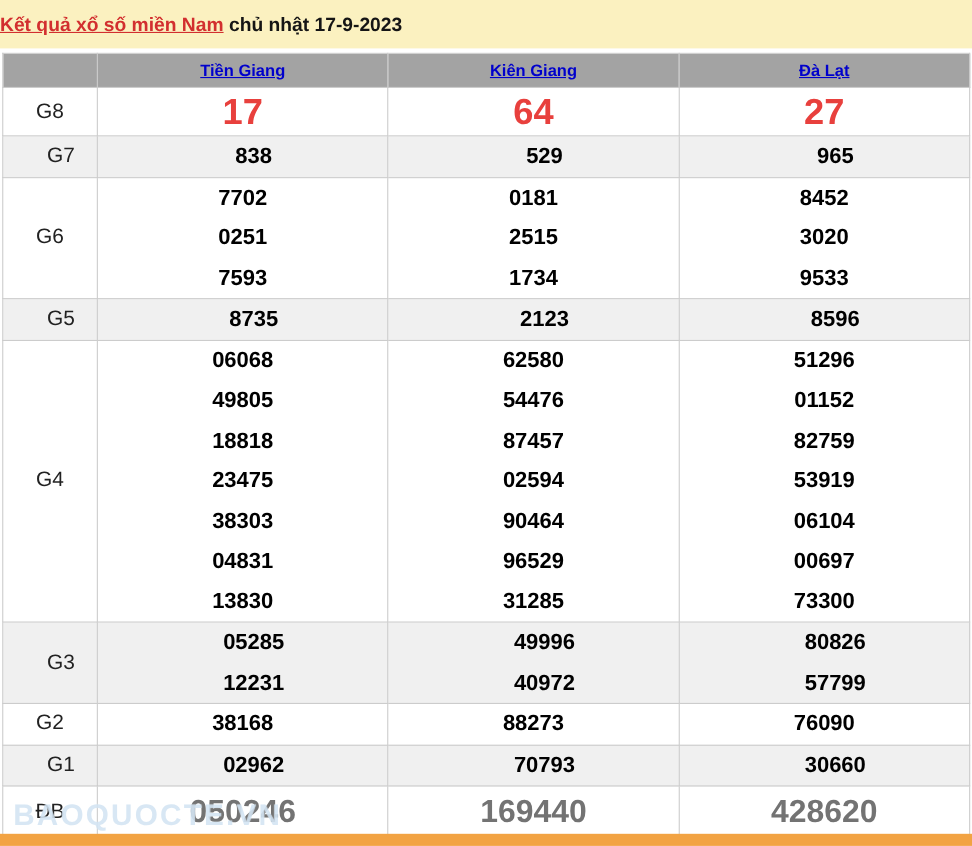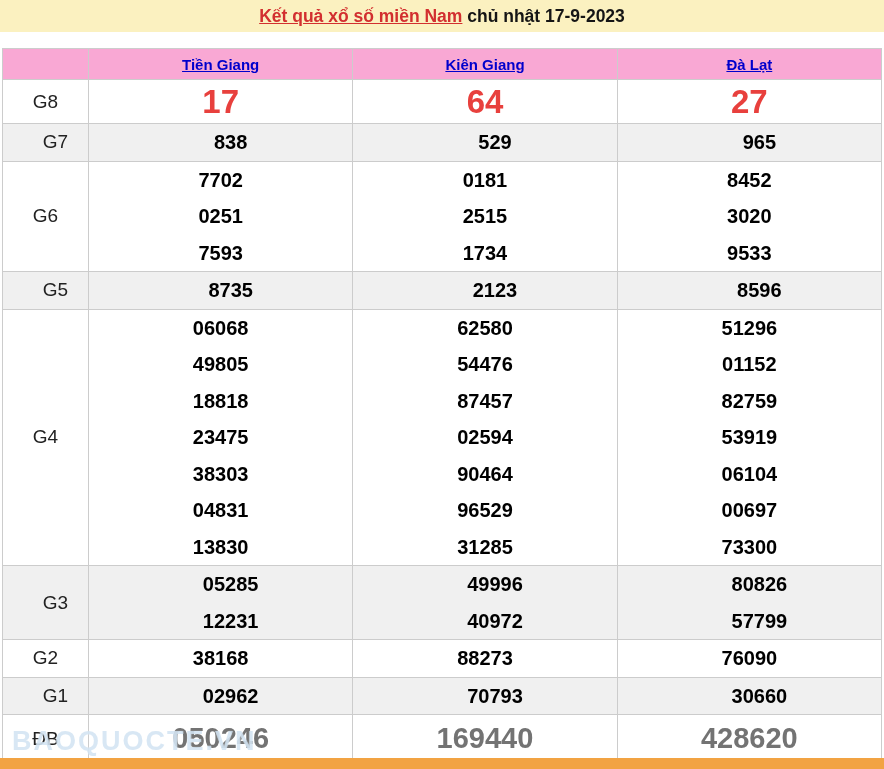--- a/index.html
+++ b/index.html
@@ -13,25 +13,24 @@
     width: 884px;
     height: 769px;
     overflow: hidden;
     background: #ffffff;
   }
   
   .banner {
     position: absolute;
     left: 0; top: 0;
     width: 884px;
-    height: 32px;
+    height: 44px;
     background: #fbf1c0;
     display: flex;
     align-items: center;
-    justify-content: center;
     font-size: 17.5px;
     font-weight: bold;
     color: #151515;
     white-space: pre;
   }
   .banner a.title-link {
     color: #d22f2f;
     text-decoration: underline;
     cursor: pointer;
   }
@@ -45,21 +44,21 @@
   }
   table.results col.label-col { width: 86px; }
   table.results th, table.results td {
     border: 1px solid #cccccc;
     text-align: center;
     padding: 0;
     vertical-align: middle;
   }
   table.results tr.head th {
     height: 30px;
-    background: #f9a8d4;
+    background: #a3a3a3;
     font-size: 15px;
   }
   table.results tr.head a.province-link {
     color: #0000cc;
     font-weight: bold;
     text-decoration: underline;
     cursor: pointer;
   }
   td.prize-label {
     font-size: 19px;

